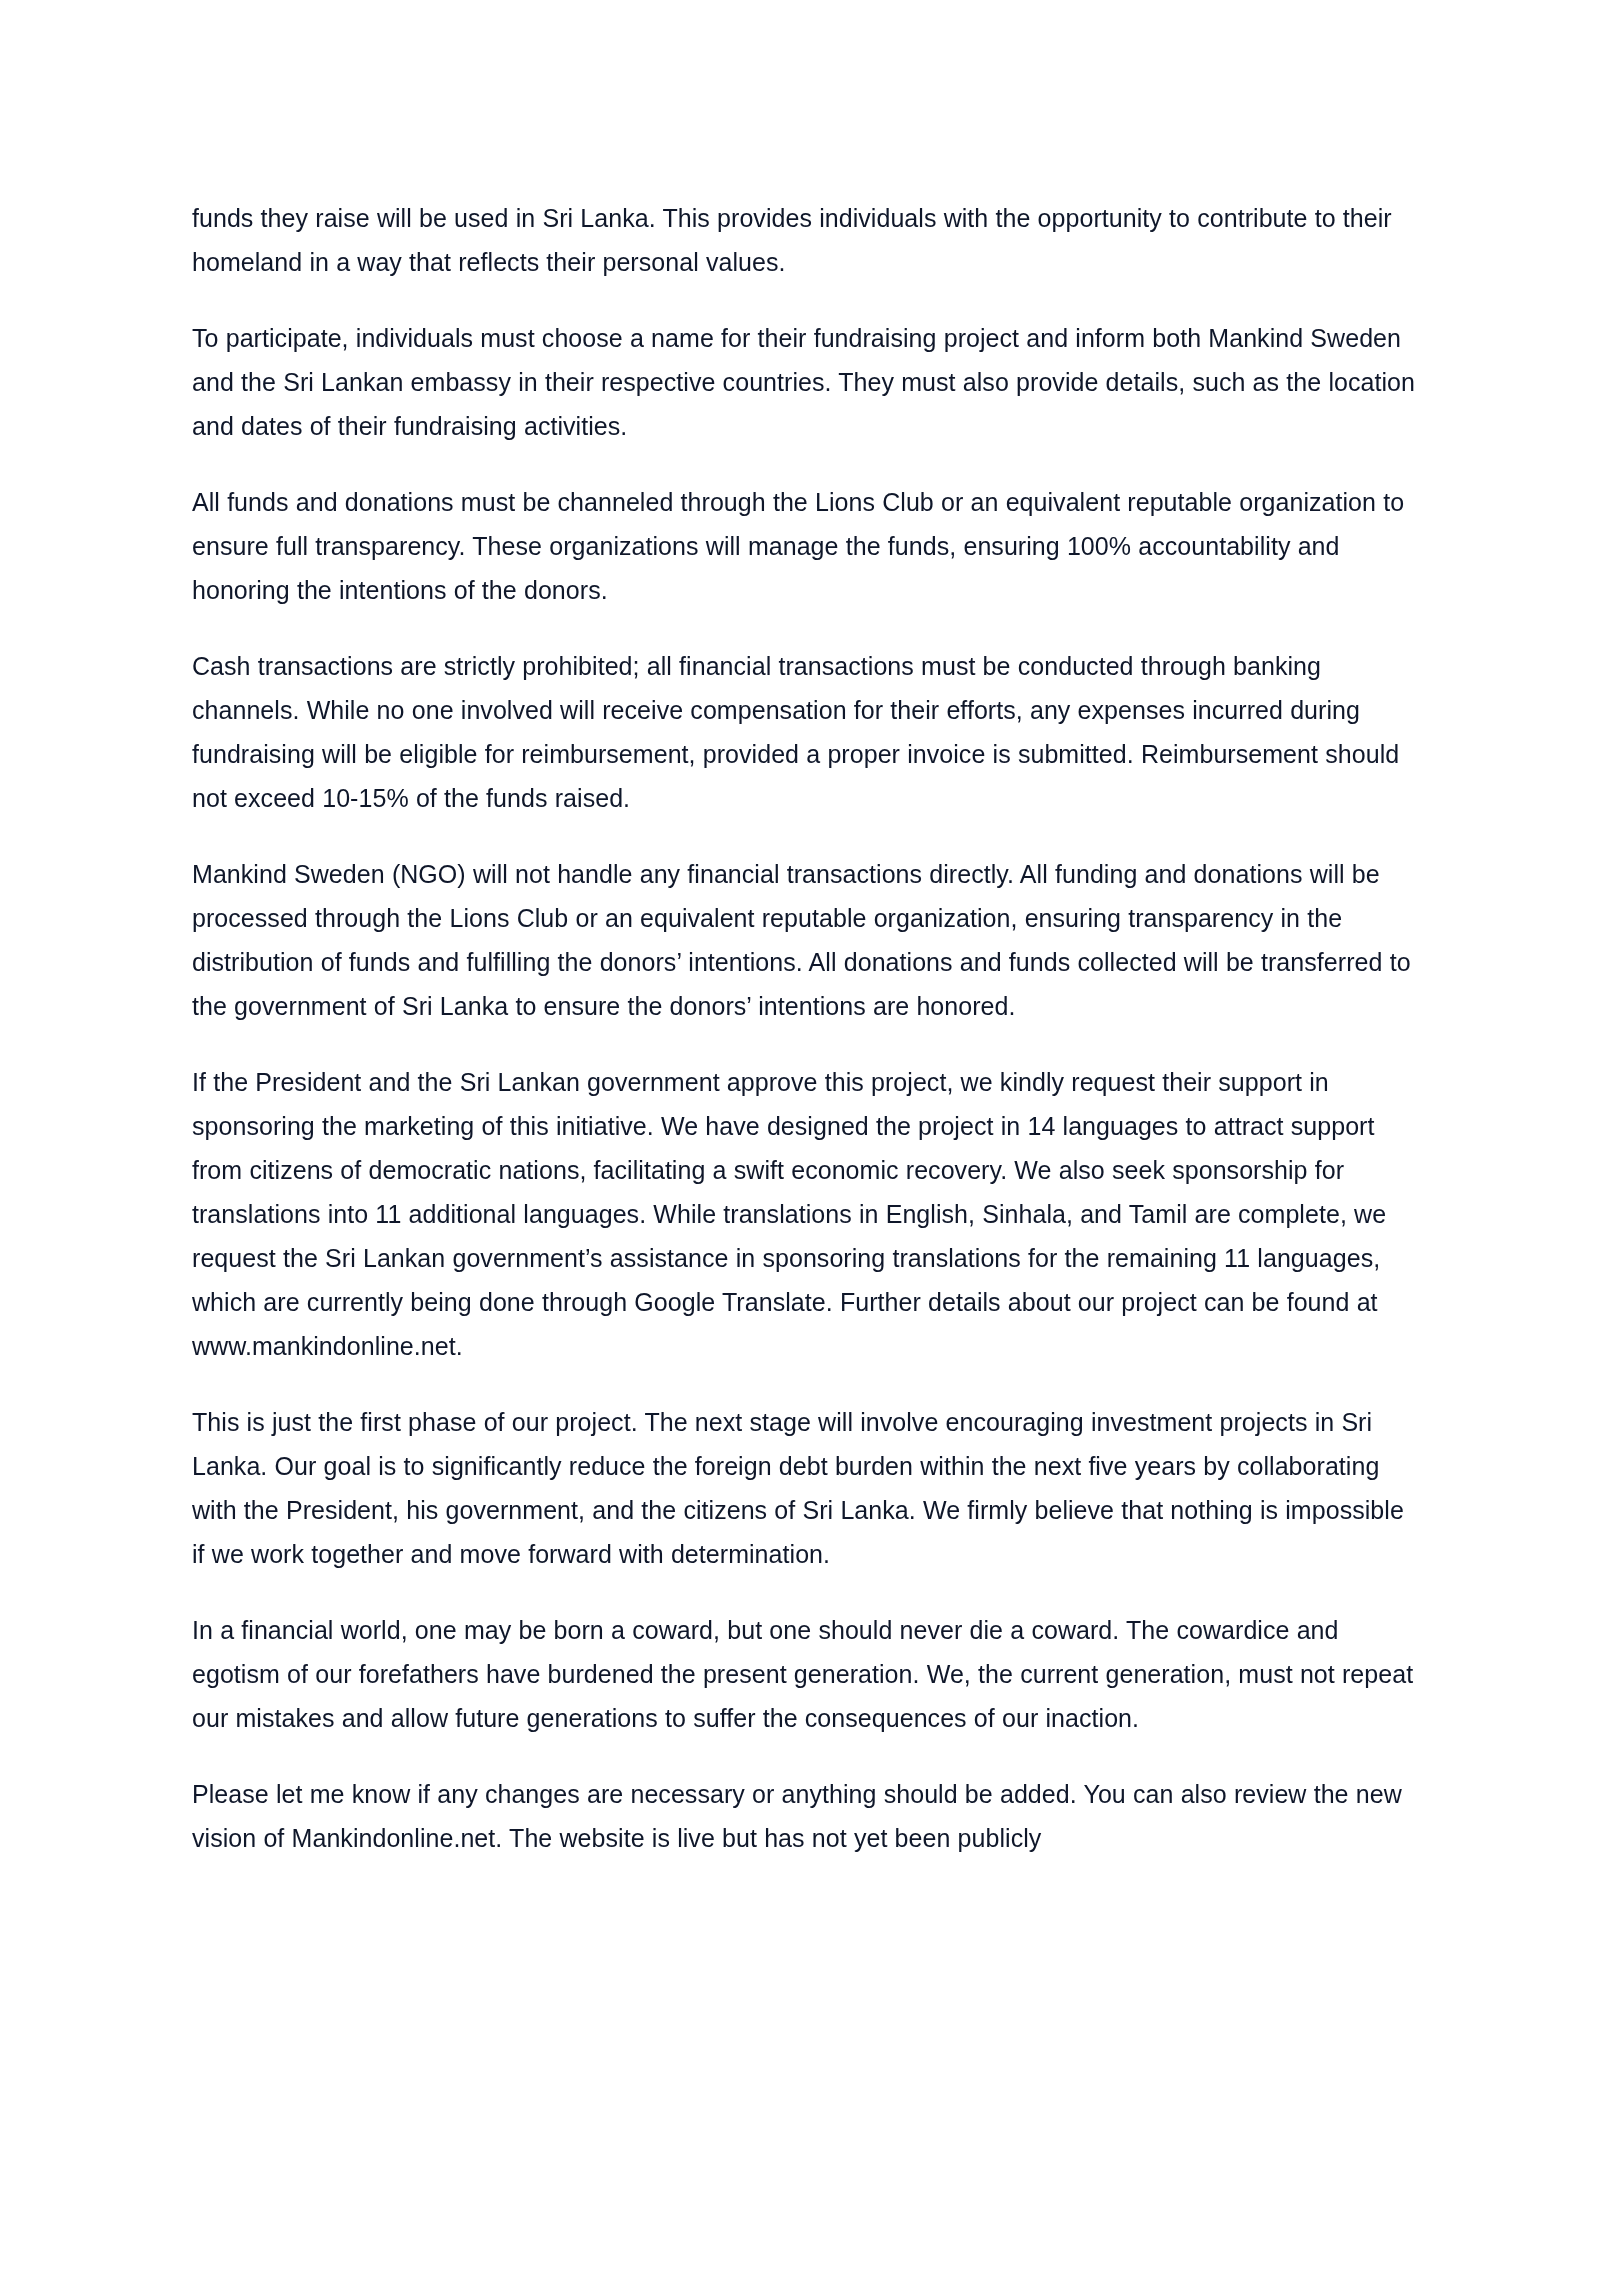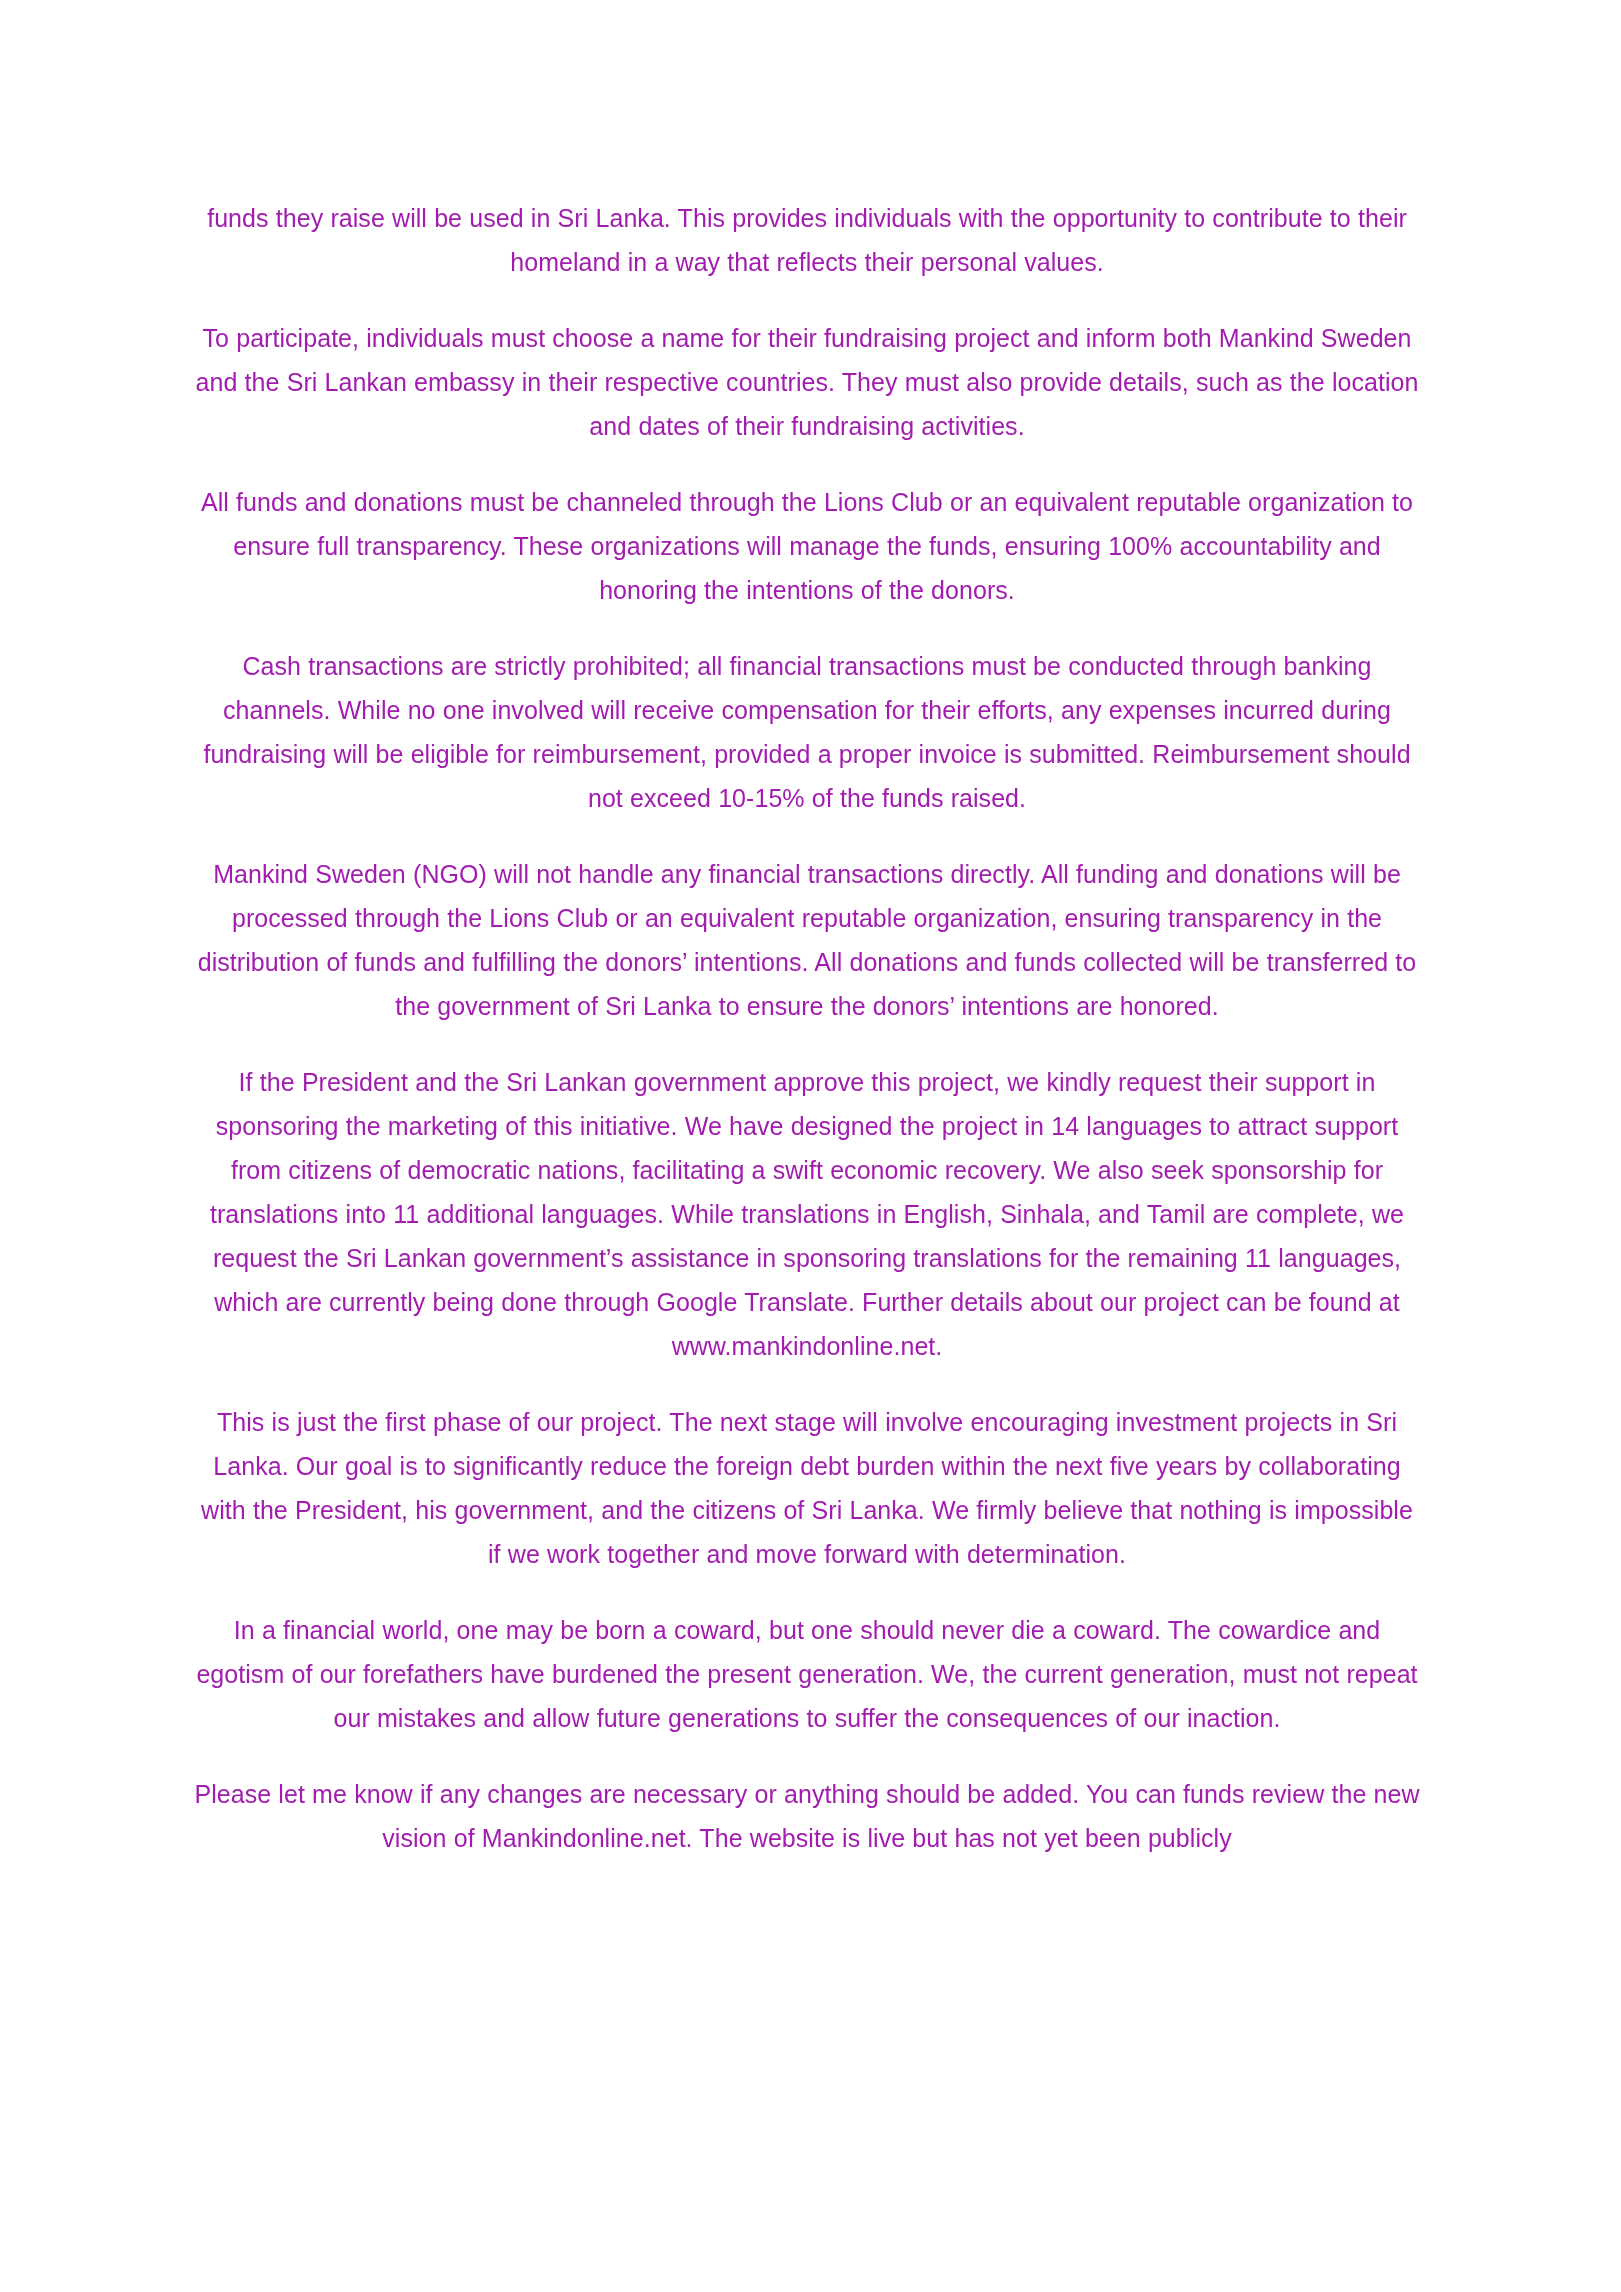--- a/index.html
+++ b/index.html
@@ -21,39 +21,39 @@
     background: #ffffff;
     box-sizing: border-box;
     padding: 196px 245px 0 192px;
   }
   .doc-body {
     width: 1230px;
   }
   .para {
     font-size: 25px;
     line-height: 44px;
-    color: #a21caf;
+    color: #0f172a;
     margin: 0 0 32px 0;
-    text-align: center;
+    text-align: left;
     letter-spacing: 0.05px;
     word-spacing: 0.2px;
   }
   .para:last-child {
     margin-bottom: 0;
   }
 </style>
 </head>
 <body>
 
 <div class="page">
   <div class="doc-body">
     <p class="para">funds they raise will be used in Sri Lanka. This provides individuals with the opportunity to contribute to their homeland in a way that reflects their personal values.</p>
     <p class="para">To participate, individuals must choose a name for their fundraising project and inform both Mankind Sweden and the Sri Lankan embassy in their respective countries. They must also provide details, such as the location and dates of their fundraising activities.</p>
     <p class="para">All funds and donations must be channeled through the Lions Club or an equivalent reputable organization to ensure full transparency. These organizations will manage the funds, ensuring 100% accountability and honoring the intentions of the donors.</p>
     <p class="para">Cash transactions are strictly prohibited; all financial transactions must be conducted through banking channels. While no one involved will receive compensation for their efforts, any expenses incurred during fundraising will be eligible for reimbursement, provided a proper invoice is submitted. Reimbursement should not exceed 10-15% of the funds raised.</p>
     <p class="para">Mankind Sweden (NGO) will not handle any financial transactions directly. All funding and donations will be processed through the Lions Club or an equivalent reputable organization, ensuring transparency in the distribution of funds and fulfilling the donors’ intentions. All donations and funds collected will be transferred to the government of Sri Lanka to ensure the donors’ intentions are honored.</p>
     <p class="para">If the President and the Sri Lankan government approve this project, we kindly request their support in sponsoring the marketing of this initiative. We have designed the project in 14 languages to attract support from citizens of democratic nations, facilitating a swift economic recovery. We also seek sponsorship for translations into 11 additional languages. While translations in English, Sinhala, and Tamil are complete, we request the Sri Lankan government’s assistance in sponsoring translations for the remaining 11 languages, which are currently being done through Google Translate. Further details about our project can be found at www.mankindonline.net.</p>
     <p class="para">This is just the first phase of our project. The next stage will involve encouraging investment projects in Sri Lanka. Our goal is to significantly reduce the foreign debt burden within the next five years by collaborating with the President, his government, and the citizens of Sri Lanka. We firmly believe that nothing is impossible if we work together and move forward with determination.</p>
     <p class="para">In a financial world, one may be born a coward, but one should never die a coward. The cowardice and egotism of our forefathers have burdened the present generation. We, the current generation, must not repeat our mistakes and allow future generations to suffer the consequences of our inaction.</p>
-    <p class="para">Please let me know if any changes are necessary or anything should be added. You can funds review the new vision of Mankindonline.net. The website is live but has not yet been publicly</p>
+    <p class="para">Please let me know if any changes are necessary or anything should be added. You can also review the new vision of Mankindonline.net. The website is live but has not yet been publicly</p>
   </div>
 </div>
 
 
 </body></html>

